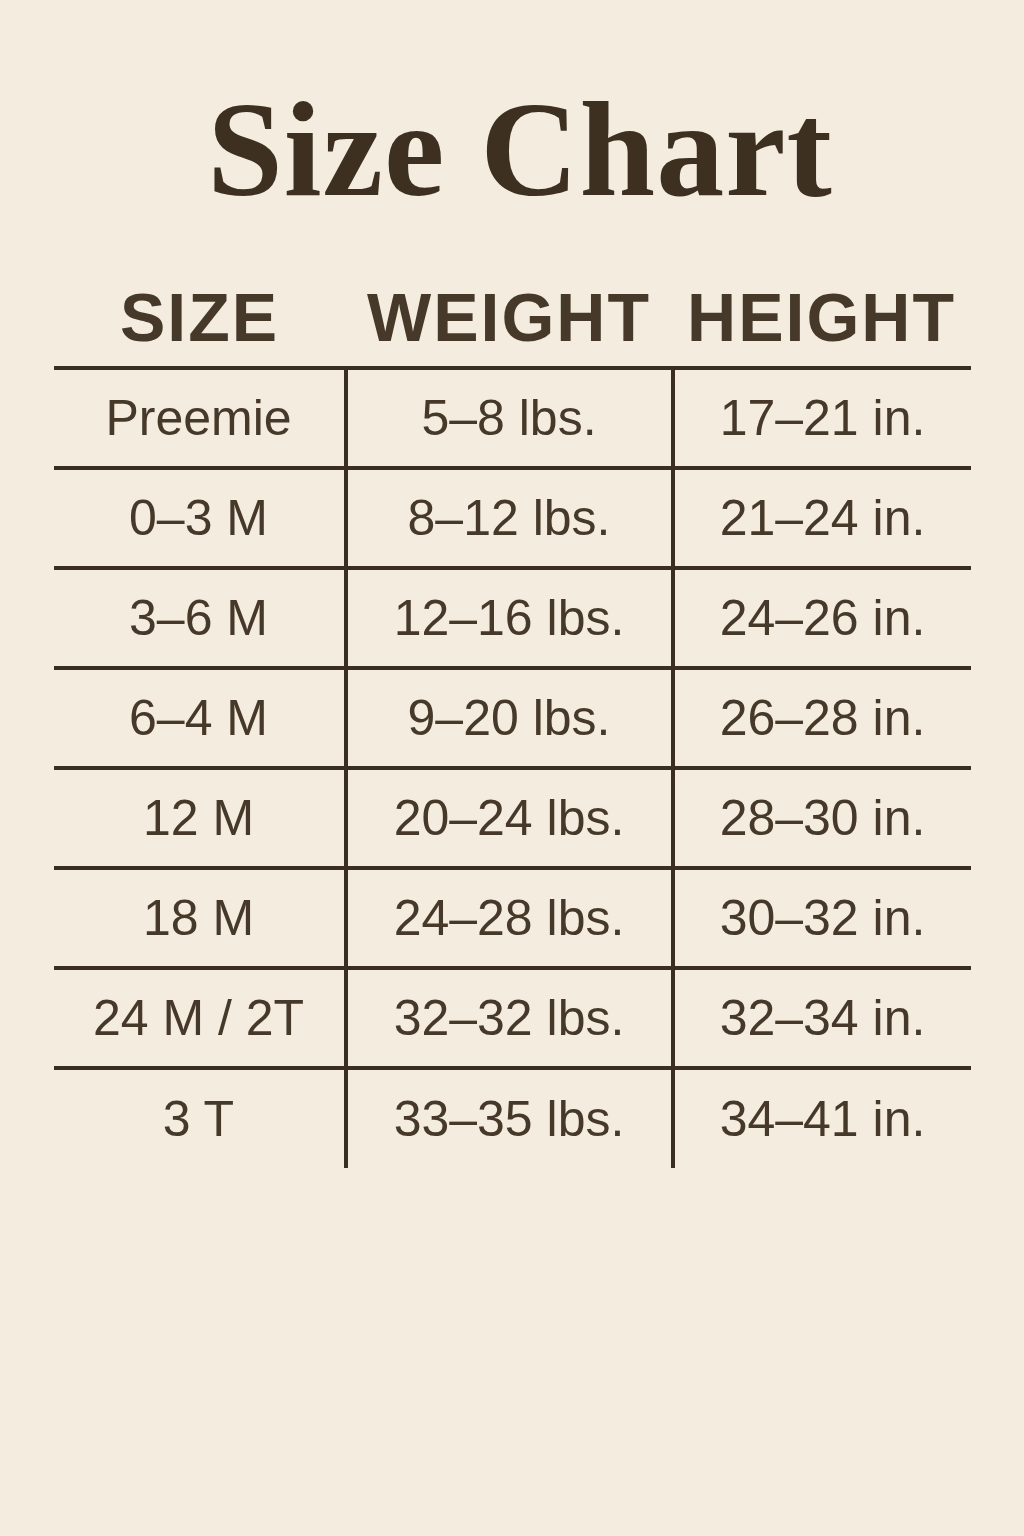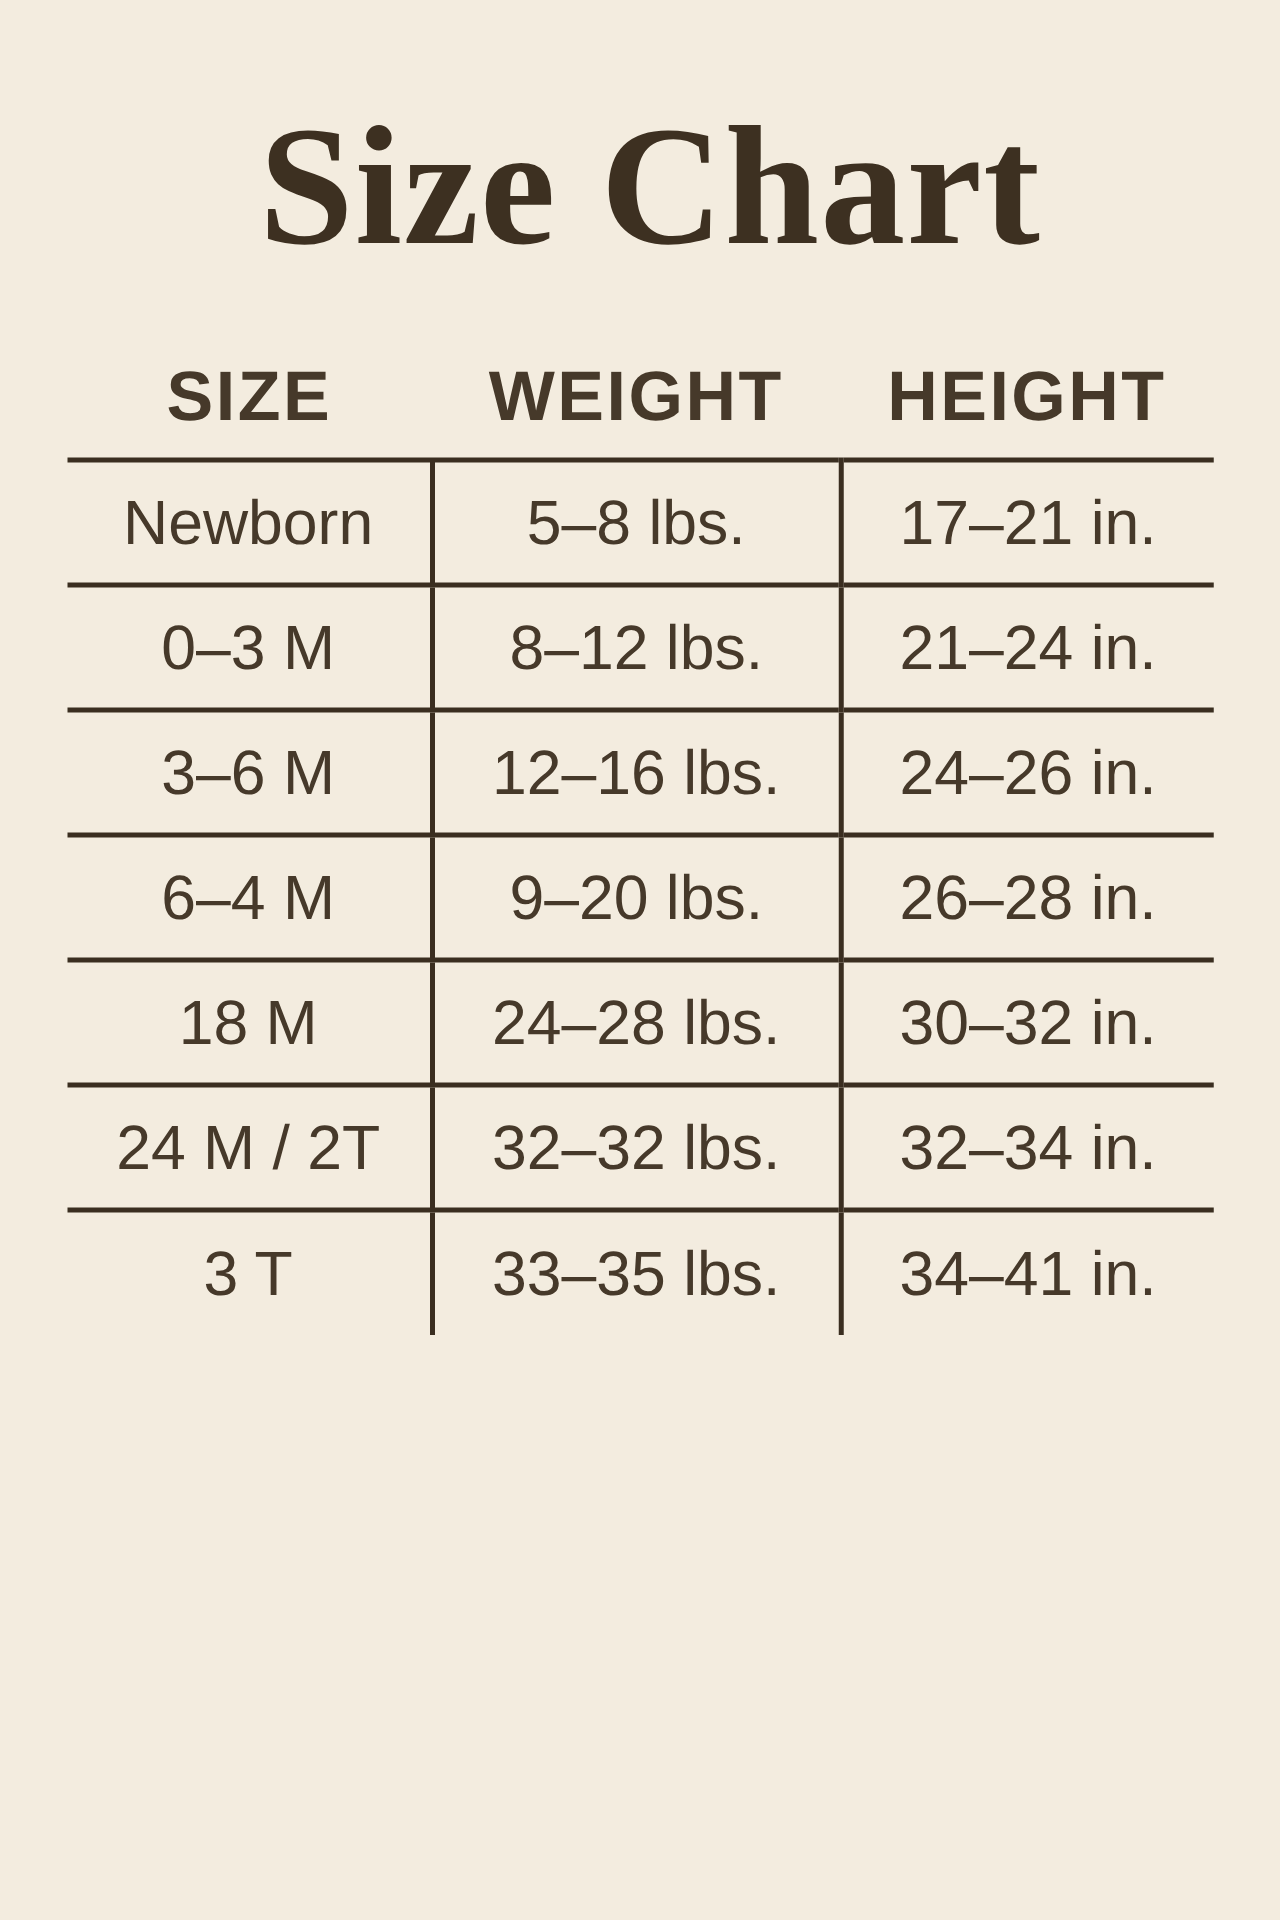--- a/index.html
+++ b/index.html
@@ -40,21 +40,21 @@
     table-layout: fixed;
   }
   col.c-size   { width: 292px; }
   col.c-weight { width: 327px; }
   col.c-height { width: 298px; }
   thead th {
     height: 100px;
     vertical-align: middle;
     text-align: center;
     font-weight: 700;
-    font-size: 56px;
+    font-size: 68px;
     letter-spacing: 2px;
     color: var(--text);
     padding: 0;
   }
   thead tr { border-bottom: 4px solid var(--line); }
   tbody tr { border-bottom: 4px solid var(--line); }
   tbody tr:last-child { border-bottom: none; }
   tbody td {
     height: 100px;
     vertical-align: middle;
@@ -82,38 +82,43 @@
     </colgroup>
     <thead>
       <tr>
         <th>SIZE</th>
         <th>WEIGHT</th>
         <th>HEIGHT</th>
       </tr>
     </thead>
     <tbody>
       <tr>
-        <td>Newborn</td>
+        <td>Preemie</td>
         <td>5–8 lbs.</td>
         <td>17–21 in.</td>
       </tr>
       <tr>
         <td>0–3 M</td>
         <td>8–12 lbs.</td>
         <td>21–24 in.</td>
       </tr>
       <tr>
         <td>3–6 M</td>
         <td>12–16 lbs.</td>
         <td>24–26 in.</td>
       </tr>
       <tr>
         <td>6–4 M</td>
         <td>9–20 lbs.</td>
         <td>26–28 in.</td>
+      </tr>
+      <tr>
+        <td>12 M</td>
+        <td>20–24 lbs.</td>
+        <td>28–30 in.</td>
       </tr>
       <tr>
         <td>18 M</td>
         <td>24–28 lbs.</td>
         <td>30–32 in.</td>
       </tr>
       <tr>
         <td>24 M / 2T</td>
         <td>32–32 lbs.</td>
         <td>32–34 in.</td>

